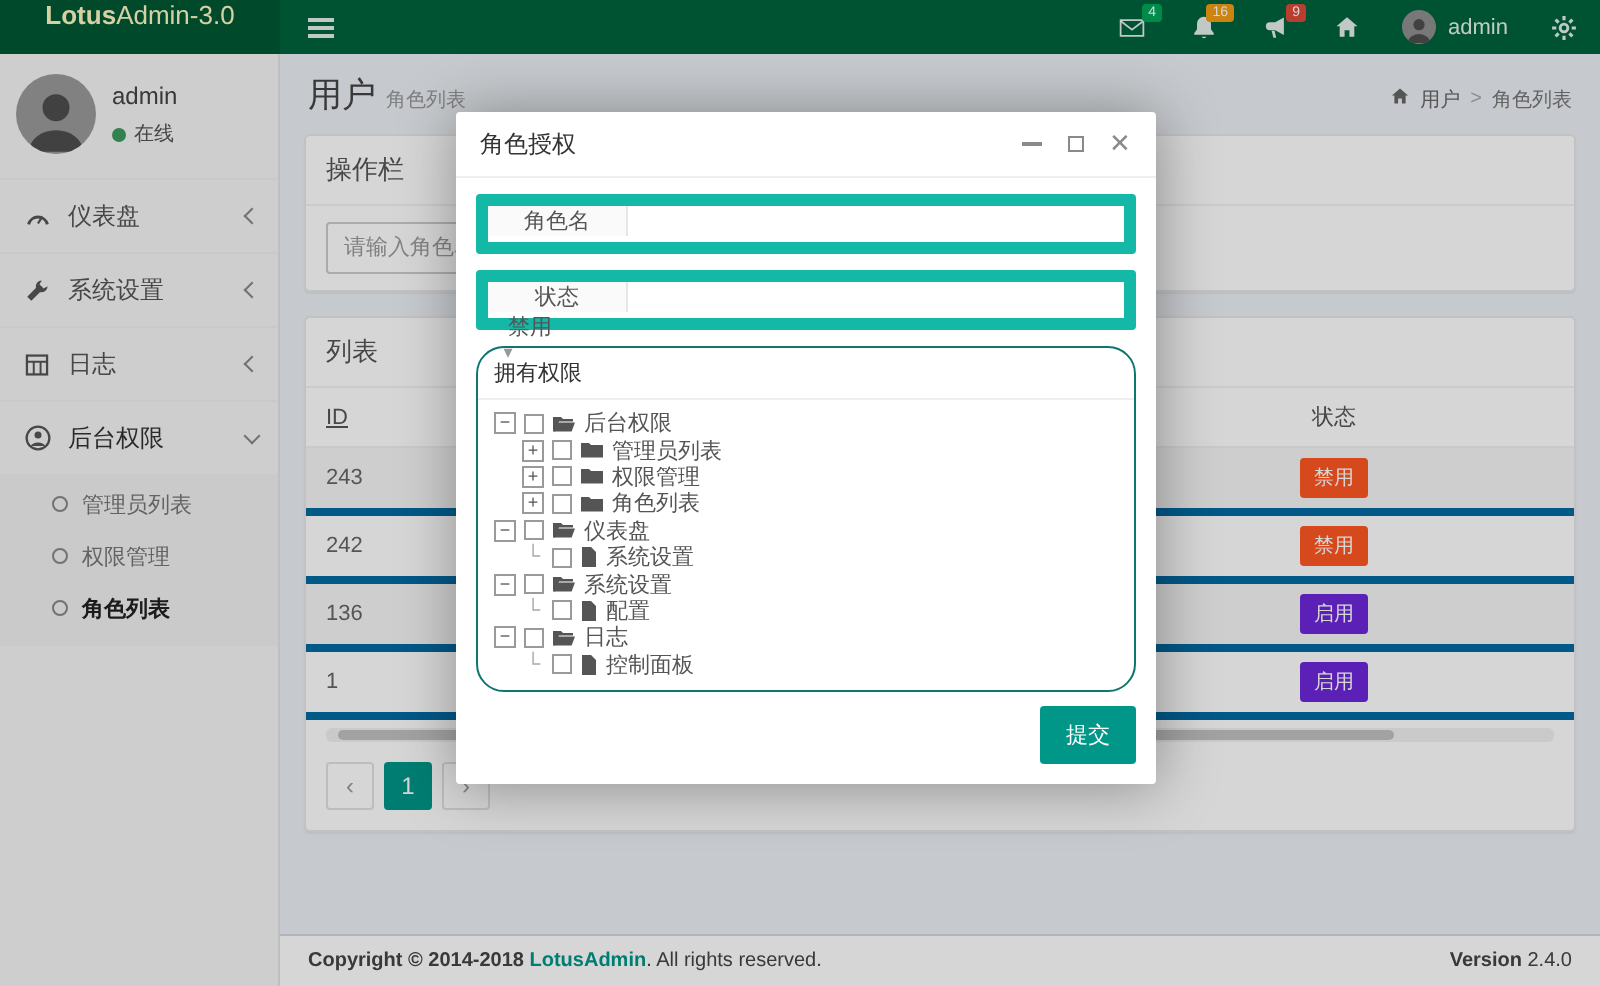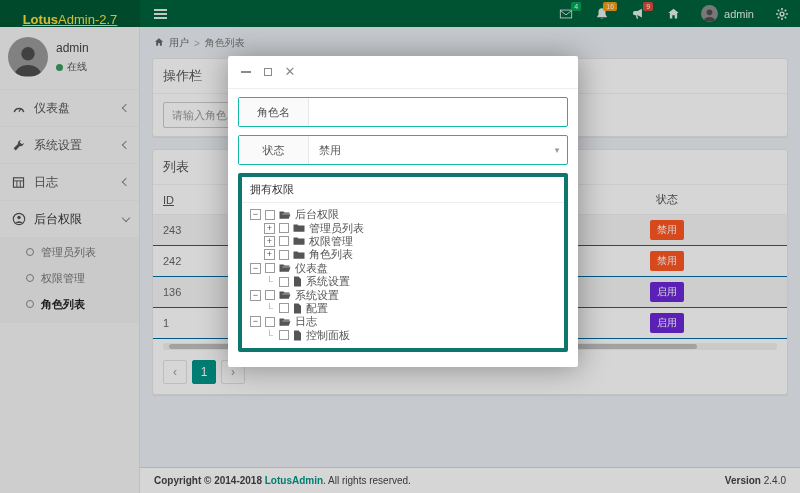--- a/index.html
+++ b/index.html
@@ -1,20 +1,20 @@
 <!DOCTYPE html>
 <html><head>
 <meta charset="utf-8">
 <style>
   * { margin:0; padding:0; box-sizing:border-box; }
   html,body { width:800px; height:493px; overflow:hidden; font-family:"Liberation Sans","DejaVu Sans",sans-serif; background:#ecf0f5; }
 
   
   .navbar { position:absolute; top:0; left:0; right:0; height:27px; background:#00643c; color:#fff; display:flex; align-items:stretch; z-index:10; }
-  .brand { width:140px; background:#005834; display:flex; align-items:flex-end; justify-content:center; font-size:13px; color:#fde047;text-decoration:underline; }
+  .brand { width:140px; background:#005834; display:flex; align-items:flex-start; justify-content:center; font-size:13px; color:#fef9c3; }
   .brand b { font-weight:bold; }
   .hamburger { width:40px; display:flex; flex-direction:column; justify-content:center; align-items:center; gap:2px; cursor:pointer; }
   .hamburger i { display:block; width:13px; height:2px; background:rgba(255,255,255,.9); }
   .nav-spacer { flex:1; }
   .nav-item { position:relative; display:flex; align-items:center; padding:0 11px; cursor:pointer; }
   .nav-item svg { display:block; }
   .nav-badge { position:absolute; top:2px; right:3px; font-size:7px; line-height:9px; padding:0 3px; border-radius:2px; color:#fff; }
   .bg-green { background:#00a65a; } .bg-orange { background:#f39c12; } .bg-red { background:#dd4b39; }
   .nav-user { display:flex; align-items:center; gap:6px; padding:0 10px; cursor:pointer; }
   .nav-avatar { width:17px; height:17px; border-radius:50%; background:#8f8f8f; overflow:hidden; display:flex; align-items:flex-end; justify-content:center; }
@@ -51,21 +51,21 @@
   .page-subtitle { font-size:10px; color:#999; margin-left:5px; }
   .breadcrumb { display:flex; align-items:center; gap:5px; font-size:10px; color:#777; }
   .breadcrumb .crumb-link { cursor:pointer; color:#666; }
   .breadcrumb .sep { color:#aaa; }
   .panel { background:#fff; border:1px solid #e7e7e7; border-radius:3px; margin:0 12px 12px; box-shadow:0 1px 1px rgba(0,0,0,.05); }
   .panel-header { padding:8px 10px; font-size:13px; color:#555; border-bottom:1px solid #f2f2f2; }
   .panel-body { padding:8px 10px; }
   .role-input { width:170px; height:26px; border:1px solid #ccc; border-radius:2px; font-size:11px; padding:0 8px; color:#555; outline:none; }
   table.list-table { width:100%; border-collapse:collapse; font-size:11px; color:#666; }
   .list-table th { text-align:left; font-weight:normal; color:#555; padding:7px 10px; border-bottom:1px solid #f0f0f0; }
-  .list-table td { padding:5px 10px; border-bottom:1px solid #0369a1; }
+  .list-table td { padding:5px 10px; border-bottom:4px solid #0369a1; }
   .list-table tr.stripe { background:#f6f6f6; }
   .col-id { width:80px;text-decoration:underline; }
   .col-status { width:120px; text-align:center !important; }
   .col-pad { width:60px; }
   .badge { display:inline-block; font-size:10px; color:#fff; padding:3px 7px; border-radius:2px; cursor:pointer; }
   .badge.danger { background:#ff5722; }
   .badge.success { background:#6d28d9; }
   .hscroll { margin:4px 10px 0; height:7px; background:#f1f1f1; border-radius:3px; position:relative; }
   .hscroll .thumb { position:absolute; left:6px; top:1px; height:5px; width:86%; background:#c1c1c1; border-radius:3px; cursor:pointer; }
   .pagination { display:flex; gap:5px; padding:10px; }
@@ -82,26 +82,26 @@
   .overlay { position:absolute; inset:0; background:rgba(0,0,0,.16); z-index:40; }
   .modal { position:absolute; left:228px; top:56px; width:350px; background:#fff; border-radius:2px; box-shadow:1px 1px 30px rgba(0,0,0,.35); z-index:50; font-size:12px; }
   .modal-header { height:33px; display:flex; align-items:center; padding:0 12px; border-bottom:1px solid #eee; }
   .modal-title { font-size:12px; color:#333; flex:1; }
   .modal-controls { display:flex; align-items:center; gap:10px; color:#777; }
   .mc-btn { cursor:pointer; display:flex; align-items:center; justify-content:center; width:12px; height:12px; }
   .mc-min i { width:10px; height:2px; background:#8a8a8a; display:block; }
   .mc-max i { width:8px; height:8px; border:1px solid #8a8a8a; display:block; }
   .mc-close { font-size:13px; color:#8a8a8a; line-height:10px; }
   .modal-body { padding:8px 10px 10px; }
-  .igroup { display:flex; align-items:stretch; border:1px solid #14b8a6; border-radius:2px; height:30px; margin-bottom:8px; background:#fff; }
+  .igroup { display:flex; align-items:stretch; border:6px solid #14b8a6; border-radius:2px; height:30px; margin-bottom:8px; background:#fff;flex-direction:column; }
   .igroup .ilabel { width:70px; background:#fafafa; border-right:1px solid #e6e6e6; display:flex; align-items:center; justify-content:center; font-size:11px; color:#555; }
   .igroup input { flex:1; border:none; outline:none; font-size:11px; padding:0 10px; color:#555; }
   .igroup .sel-value { flex:1; display:flex; align-items:center; padding:0 10px; font-size:11px; color:#555; cursor:pointer; }
   .igroup .caret { width:20px; display:flex; align-items:center; justify-content:center; color:#999; font-size:9px; cursor:pointer; }
-  .fieldset { border:4px solid #0f766e; border-radius:2px; margin-bottom:5px; }
+  .fieldset { border:1px solid #0f766e; border-radius:14px; margin-bottom:5px; }
   .fieldset .fs-title { padding:5px 8px; font-size:11px; color:#333; border-bottom:1px solid #eee; }
   .tree { padding:5px 8px 6px; }
   .tnode { display:flex; align-items:center; gap:4px; height:13.4px; font-size:11px; color:#555; }
   .tnode.lvl1 { margin-left:14px; }
   .expander { width:11px; height:11px; flex:none; border:1px solid #9a9a9a; background:#fff; font-size:9px; line-height:9px; text-align:center; color:#555; cursor:pointer; }
   .connector { width:11px; flex:none; color:#aaa; font-size:10px; text-align:center; }
   .cb { width:10px; height:10px; flex:none; border:1px solid #9a9a9a; background:#fff; cursor:pointer; }
   .ticon { flex:none; display:flex; align-items:center; }
   .tlabel { cursor:pointer; white-space:nowrap; }
   .desc-textarea { width:100%; height:62px; border:none; outline:none; resize:none; font-size:11px; color:#555; padding:7px 8px; font-family:"Liberation Sans","DejaVu Sans",sans-serif; display:block; }
@@ -112,21 +112,21 @@
   .submit-btn { background:#009688; color:#fff; border:none; font-size:11px; padding:7px 13px; border-radius:2px; cursor:pointer; }
 
   input::placeholder { color:#9b9b9b; }
 </style>
 </head>
 <body>
 
 <div class="navbar">
   <div class="brand">
       <b>Lotus</b>
-      <span>Admin-2.7</span>
+      <span>Admin-3.0</span>
     </div>
   <div class="hamburger">
       <i></i>
       <i></i>
       <i></i>
     </div>
   <div class="nav-spacer"></div>
   <div class="nav-item">
     <span>
         <svg width="14" height="14" viewBox="0 0 16 16">
@@ -251,20 +251,21 @@
       </li>
     <li class="active">
         <span class="circle-o"></span>
         <span>角色列表</span>
       </li>
   </ul>
 </div>
 
 <div class="content">
   <div class="content-header">
+    <div><span class="page-title">用户</span><span class="page-subtitle">角色列表</span></div>
     <div class="breadcrumb">
       <span><svg width="10" height="10" viewBox="0 0 16 16">
             <path d="M8 2l6.5 5.5h-2V14H9.5v-4h-3v4H3.5V7.5h-2z" fill="#666"></path>
           </svg></span>
       <span class="crumb-link">用户</span>
       <span class="sep">&gt;</span>
       <span>角色列表</span>
     </div>
   </div>
 
@@ -329,20 +330,21 @@
     <b>Copyright © 2014-2018</b>
     <span class="brand-link">LotusAdmin</span><span>. All rights reserved.</span>
   </div>
   <div class="version"><b>Version</b> <span>2.4.0</span></div>
 </div>
 
 <div class="overlay"></div>
 
 <div class="modal">
   <div class="modal-header">
+    <span class="modal-title">角色授权</span>
     <span class="modal-controls">
       <span class="mc-btn mc-min">
           <i></i>
         </span>
       <span class="mc-btn mc-max">
           <i></i>
         </span>
       <span class="mc-btn mc-close">✕</span>
     </span>
   </div>
@@ -462,14 +464,17 @@
                 <path d="M1 0.5h4.5L8 3v7.5H1z" fill="#555"></path>
               </svg>
             </span>
           <span class="tlabel">控制面板</span>
         </div>
 
       </div>
     </div>
 
 
+    <div class="modal-footer">
+      <button class="submit-btn">提交</button>
+    </div>
   </div>
 </div>
 
 </body></html>

